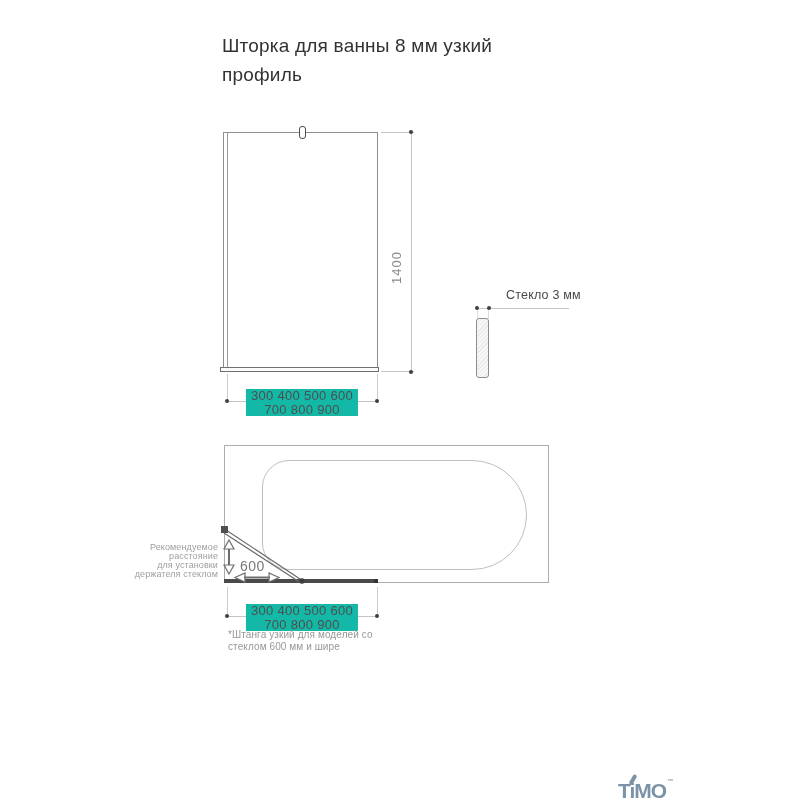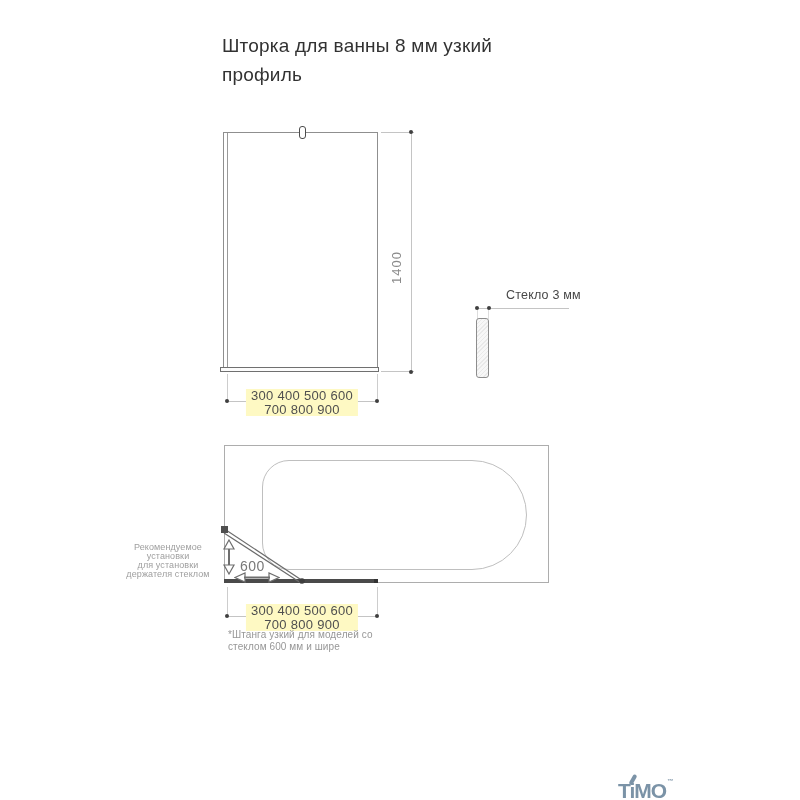--- a/index.html
+++ b/index.html
@@ -18,21 +18,21 @@
     letter-spacing:.2px;
   }
 
   
   .hline { height:1px; background:#c4c4c4; }
   .vline { width:1px; background:#c4c4c4; }
   .ext   { background:#cdcdcd; }
   .dot   { width:4px; height:4px; border-radius:50%; background:#3f3f3f; }
   .dim-text {
     transform:translateX(-50%);
-    text-align:center; background:#fef9c3; padding:0 5px;
+    text-align:center; background:#14b8a6; padding:0 5px;
     font-size:13px; line-height:13.5px; color:#4f4f4f; letter-spacing:.3px;
     white-space:nowrap;
   }
 
   
   .glass-front {
     left:223px; top:116px; width:155px; height:235px;
     border:1px solid #8f8f8f; border-bottom:none; background:#fff;
   }
   .glass-front-inner { left:227px; top:117px; width:1px; height:234px; background:#9a9a9a; }
@@ -62,21 +62,21 @@
   }
 
   
   .tub-outline { left:224px; top:429px; width:325px; height:138px; border:1px solid #adadad; background:#fff; }
   .tub-basin   { left:262px; top:444px; width:265px; height:110px; border:1px solid #bfbfbf;
                  border-radius:28px 57px 57px 28px; }
   .glass-top-line { left:224px; top:563px; width:154px; height:4px; background:#4a4a4a; }
   .glass-end-cap  { left:374px; top:563px; width:4px; height:4px; background:#333; }
   .label-600 { left:240px; top:542px; font-size:14px; color:#787878; letter-spacing:.5px; }
   .holder-note {
-    left:118px; top:527px; width:100px; text-align:center;
+    left:118px; top:527px; width:100px; text-align:right;
     font-size:9px; line-height:9px; color:#9e9e9e; letter-spacing:.1px;
   }
   .footnote {
     left:228px; top:613px; width:190px;
     font-size:10px; line-height:11.5px; color:#979797; letter-spacing:.1px;
   }
 
   
   .brand-logo {
     left:618px; top:754px; height:36px;
@@ -152,21 +152,21 @@
     <svg class="abs" style="left:234px;top:555px;" width="46" height="13" viewBox="0 0 46 13">
       <path d="M1 6.5 L11 2 L11 11 Z" fill="#ffffff" stroke="#6e6e6e" stroke-width="1.2"></path>
       <path d="M45 6.5 L35 2 L35 11 Z" fill="#ffffff" stroke="#6e6e6e" stroke-width="1.2"></path>
       <line x1="10" y1="6.5" x2="36" y2="6.5" stroke="#6e6e6e" stroke-width="2"></line>
     </svg>
 
     <div class="abs label-600">600</div>
 
     <div class="abs holder-note">
       <div>Рекомендуемое</div>
-      <div>установки</div>
+      <div>расстояние</div>
       <div>для установки</div>
       <div>держателя стеклом</div>
     </div>
 
     <div class="abs ext" style="left:227px;top:571px;width:1px;height:29px;"></div>
     <div class="abs ext" style="left:377px;top:571px;width:1px;height:29px;"></div>
     <div class="abs hline" style="left:227px;top:600px;width:150px;"></div>
     <div class="abs dot" style="left:225px;top:598px;"></div>
     <div class="abs dot" style="left:375px;top:598px;"></div>
     <div class="abs dim-text" style="left:302px;top:588px;">

